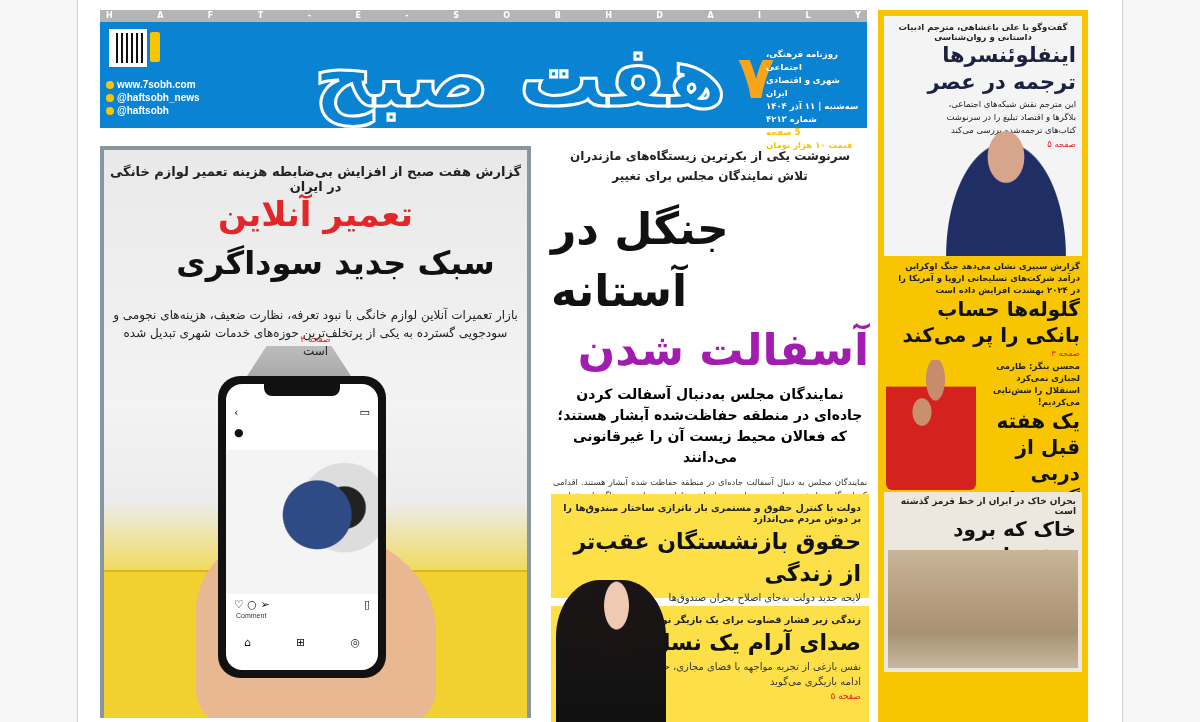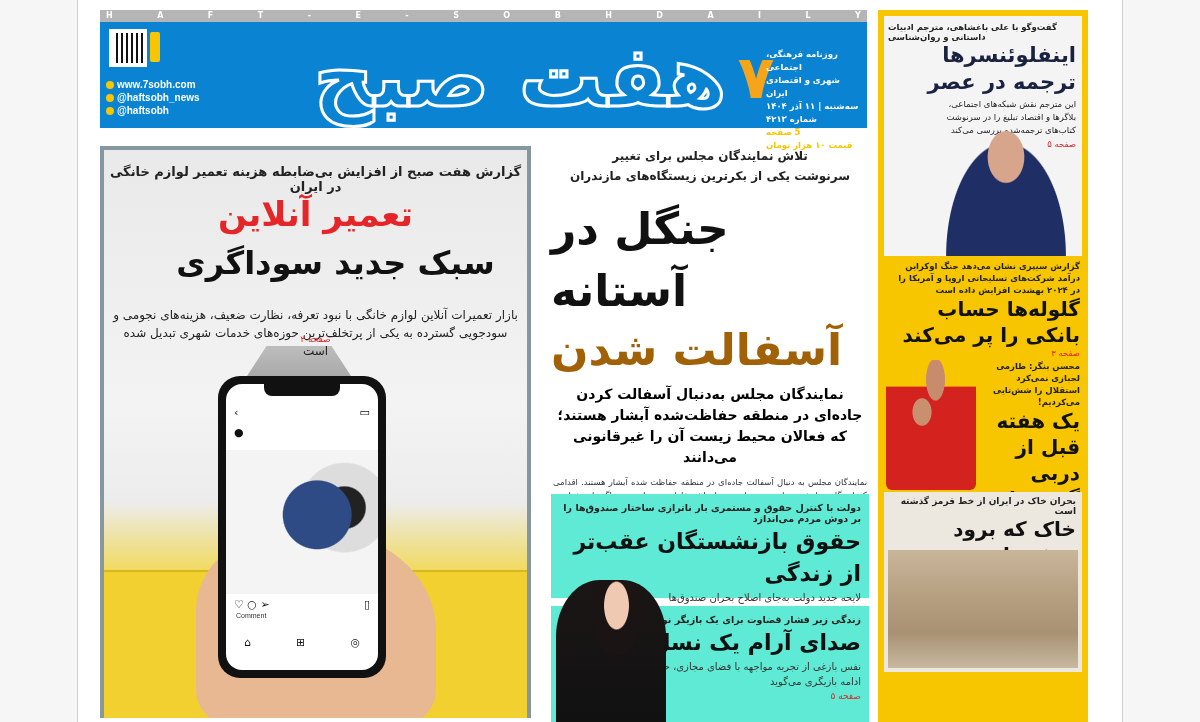--- a/index.html
+++ b/index.html
@@ -41,35 +41,35 @@
   .notch { position: absolute; left: 38px; top: 0; width: 76px; height: 12px; background: #111; border-radius: 0 0 8px 8px; }
   .post-img { position: absolute; left: 0; top: 66px; width: 152px; height: 144px;
               background: radial-gradient(circle at 60% 45%, #2e4b85 0 28%, transparent 29%), radial-gradient(circle at 78% 40%, #222 0 14%, #ddd 15% 30%, transparent 31%), #f4f4f4; }
   .ui-row { position: absolute; left: 8px; right: 8px; font-size: 11px; color: #111; display: flex; justify-content: space-between; }
   .comment { position: absolute; left: 10px; top: 228px; font: 7px "Liberation Sans", sans-serif; color: #333; }
   .hand { position: absolute; left: 92px; top: 380px; width: 240px; height: 200px; background: #e8b892; border-radius: 40% 50% 20% 20%; }
   
   .center { position: absolute; left: 451px; top: 136px; width: 318px; }
   .c-kick { direction: rtl; text-align: center; font: bold 12px "DejaVu Sans", sans-serif; color: #222; line-height: 20px; }
   .c-h1 { direction: rtl; text-align: left; font: bold 44px "DejaVu Sans", sans-serif; color: #111; line-height: 62px; margin-top: 12px; }
-  .c-h1b { direction: rtl; text-align: left; font: bold 44px "DejaVu Sans", sans-serif; color: #a16207; line-height: 56px; }
+  .c-h1b { direction: rtl; text-align: right; font: bold 44px "DejaVu Sans", sans-serif; color: #a21caf; line-height: 56px; }
   .c-sub { direction: rtl; text-align: center; font: bold 14px "DejaVu Sans", sans-serif; color: #000000; line-height: 21px; margin-top: 6px; }
   .c-body { direction: rtl; text-align: justify; font: 8.5px "DejaVu Sans", sans-serif; color: #333; line-height: 13px; margin-top: 8px; padding: 0 2px; }
   .c-ref { direction: rtl; font: 9px "DejaVu Sans", sans-serif; color: #e52629; margin-top: 6px; }
-  .box { position: absolute; left: 451px; width: 318px; background: #5eead4; }
+  .box { position: absolute; left: 451px; width: 318px; background: #fde047; }
   .box .k { direction: rtl; text-align: right; font: bold 9.5px "DejaVu Sans", sans-serif; color: #222; padding: 8px 8px 0 8px; }
   .box .h { direction: rtl; text-align: right; font: bold 22px "DejaVu Sans", sans-serif; color: #111; padding: 2px 8px 0; line-height: 32px; }
   .box .l { direction: rtl; text-align: right; font: 10px "DejaVu Sans", sans-serif; color: #333; padding: 0 8px; line-height: 15px; }
   .box .r { direction: rtl; text-align: right; font: 9px "DejaVu Sans", sans-serif; color: #e52629; padding: 2px 8px; }
   .woman { position: absolute; left: 456px; top: 570px; width: 110px; height: 142px;
            background: radial-gradient(ellipse at 55% 18%, #f0c9b3 0 14%, #1a1414 15% 30%, transparent 31%), linear-gradient(#1b1616,#111); border-radius: 40% 40% 0 0; }
   
   .right { position: absolute; left: 778px; top: 0; width: 210px; height: 712px; background: #f7c600; padding: 6px; }
   .r1 { background: #f4f4f4; height: 240px; position: relative; overflow: hidden; }
-  .r1 .k { direction: rtl; text-align: left; font: bold 8.5px "DejaVu Sans", sans-serif; color: #222; padding: 6px 4px 0; }
+  .r1 .k { direction: rtl; text-align: center; font: bold 8.5px "DejaVu Sans", sans-serif; color: #222; padding: 6px 4px 0; }
   .r1 .h { direction: rtl; text-align: right; font: bold 21px "DejaVu Sans", sans-serif; color: #1a2240; padding: 0 6px; line-height: 27px; }
   .r1 .l { direction: rtl; text-align: right; font: 8.5px "DejaVu Sans", sans-serif; color: #222; padding: 2px 6px 0; line-height: 13px; }
   .r1 .r { direction: rtl; text-align: right; font: 8.5px "DejaVu Sans", sans-serif; color: #e52629; padding: 2px 6px; }
   .man { position: absolute; left: 52px; top: 108px; width: 140px; height: 132px;
          background: radial-gradient(ellipse at 50% 25%, #d7a58c 0 18%, transparent 19%), radial-gradient(ellipse at 50% 100%, #1f2f66 0 60%, transparent 61%); }
   .ry { direction: rtl; text-align: right; padding: 0 2px; }
   .ry .k { font: bold 8.5px "DejaVu Sans", sans-serif; color: #222; line-height: 12px; }
   .ry .h { font: bold 20px "DejaVu Sans", sans-serif; color: #111; line-height: 26px; }
   .ry .r { font: 8.5px "DejaVu Sans", sans-serif; color: #e52629; }
   .players { position: absolute; left: 8px; top: 350px; width: 90px; height: 130px;
@@ -157,22 +157,22 @@
         <div class="ui-row" style="top:252px;padding:0 10px">
           <span>⌂</span>
           <span>⊞</span>
           <span>◎</span>
         </div>
       </div>
     </div>
   </div>
 
   <div class="center">
+    <div class="c-kick">سرنوشت یکی از بکرترین زیستگاه‌های مازندران</div>
     <div class="c-kick">تلاش نمایندگان مجلس برای تغییر</div>
-    <div class="c-kick">سرنوشت یکی از بکرترین زیستگاه‌های مازندران</div>
     <div class="c-h1">جنگل در آستانه</div>
     <div class="c-h1b">آسفالت شدن</div>
     <div class="c-sub">نمایندگان مجلس به‌دنبال آسفالت کردن جاده‌ای در منطقه حفاظت‌شده آبشار هستند؛ که فعالان محیط زیست آن را غیرقانونی می‌دانند</div>
     <div class="c-body">نمایندگان مجلس به دنبال آسفالت جاده‌ای در منطقه حفاظت شده آبشار هستند. اقدامی که از نگاه معاون محیط زیست طبیعی سازمان حفاظت محیط زیست اگر با درخواست مردم محلی باشد، منعی برای آن وجود ندارد، در حالی که کارشناسان تغییر شکل جاده را اقدامی خلاف قوانین محیط زیست توصیف می کنند و بر این باورند که با آسفالته شدن این جاده فضا برای زیستمندان آن ناامن خواهد شد. عمران عباسی، نماینده مردم قائمشهر، سوادکوه، جویبار، سیمرغ و سوادکوه شمالی در ویدئویی خبر از آسفالت شدن جاده‌ای چهل ساله می‌دهد که طول آن ۱۲ کیلومتر بوده و...</div>
     <div class="c-ref">صفحه ۴</div>
   </div>
 
   <div class="box" style="top:484px;height:104px">
     <div class="k">دولت با کنترل حقوق و مستمری بار ناترازی ساختار صندوق‌ها را بر دوش مردم می‌اندازد</div>
     <div class="h">حقوق بازنشستگان عقب‌تر از زندگی</div>

